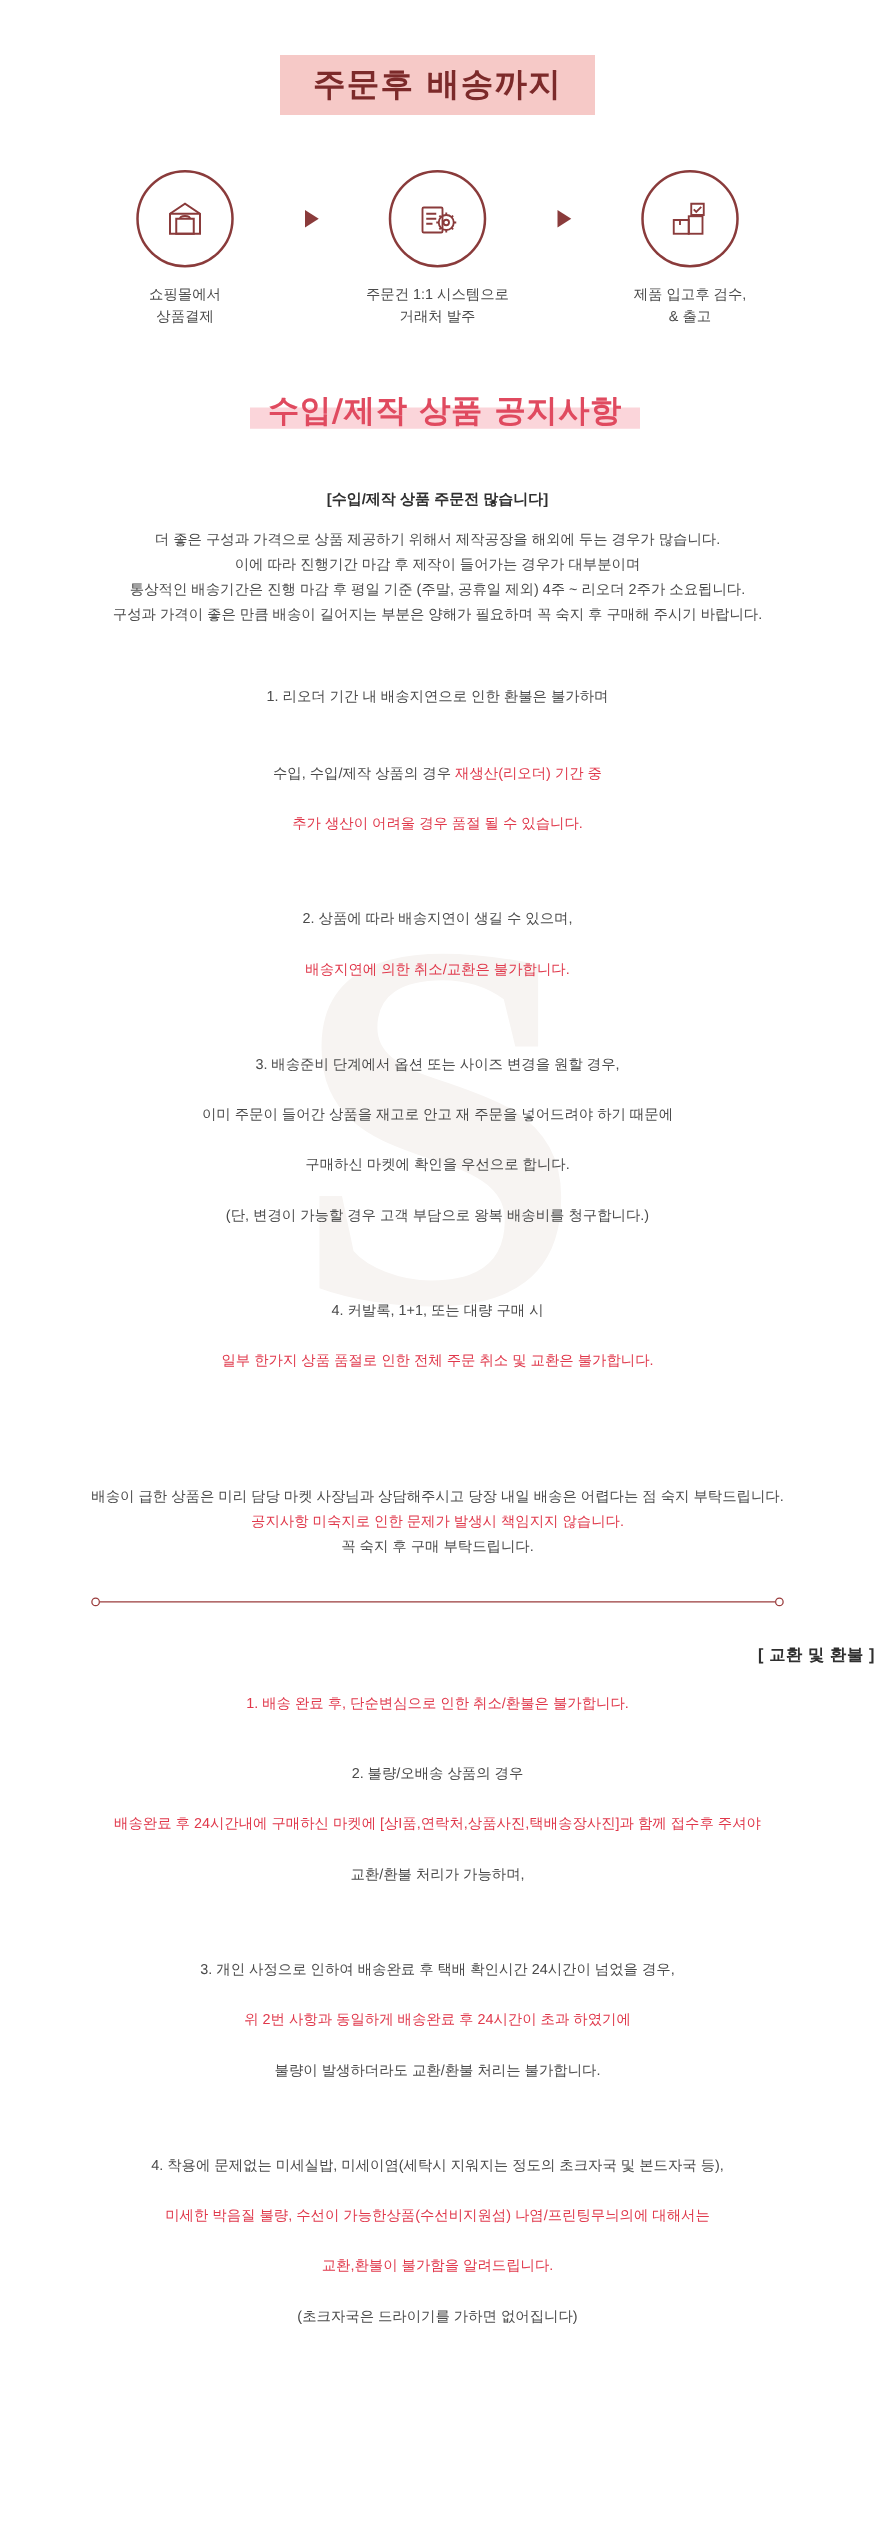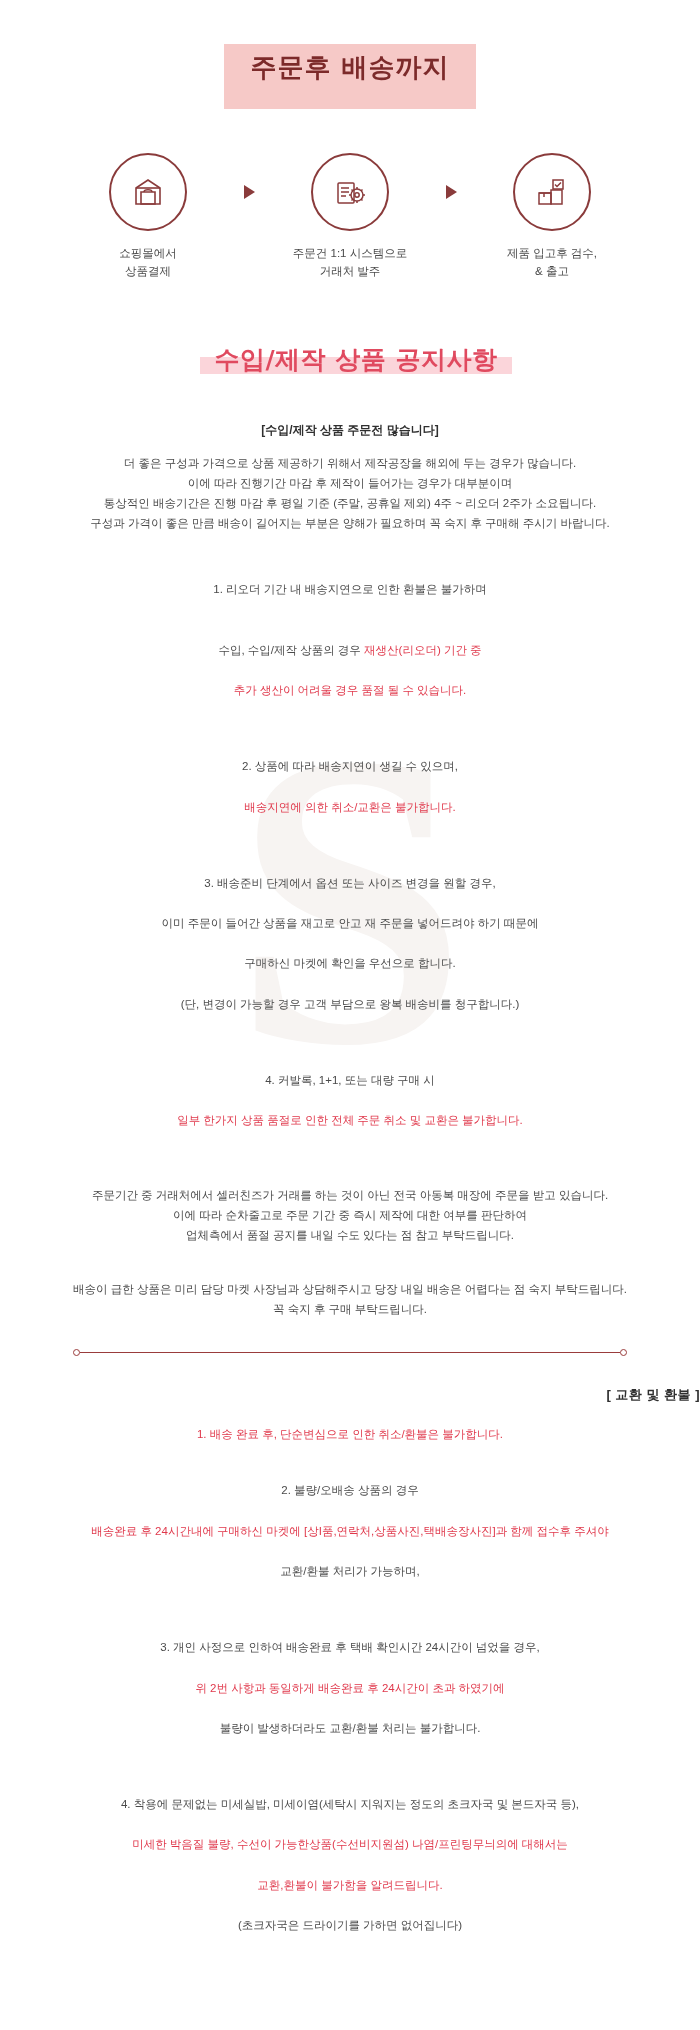--- a/index.html
+++ b/index.html
@@ -37,21 +37,21 @@
   .content { position: relative; z-index: 2; }
 
   
   .hdr-wrap {
     padding-top: 44px;
     text-align: center;
   }
   .hdr-banner {
     display: inline-block;
     background: #f6c9c7;
-    padding: 6px 26px 24px 26px;
+    padding: 6px 26px 7px 26px;
   }
   .hdr-banner span {
     font-size: 26px;
     font-weight: bold;
     color: #7c2a2a;
     letter-spacing: 1px;
     font-family: "DejaVu Sans", "Liberation Sans", sans-serif;
   }
 
   
@@ -93,21 +93,21 @@
   }
   .arrow .tri {
     width: 0; height: 0;
     border-left: 11px solid #8a3b3b;
     border-top: 7px solid transparent;
     border-bottom: 7px solid transparent;
   }
 
   
   .sec-title-wrap {
-    margin-top: 62px;
+    margin-top: 48px;
     text-align: center;
     padding-left: 12px;
   }
   .sec-title {
     display: inline-block;
     position: relative;
     padding: 0 14px;
   }
   .sec-title .bar {
     position: absolute;
@@ -287,27 +287,25 @@
 
     <div class="gap-16"></div>
 
     <div class="block">
       <div>4. 커발록, 1+1, 또는 대량 구매 시</div>
       <div class="red-b">일부 한가지 상품 품절로 인한 전체 주문 취소 및 교환은 불가합니다.</div>
     </div>
 
     <div class="gap-34"></div>
 
-    <div class="block">주문기간 중 거래처에서 셀러친즈가 거래를 하는 것이 아닌 전국 아동복 매장에 주문을 받고 있습니다.
-이에 따라 순차줄고로 주문 기간 중 즉시 제작에 대한 여부를 판단하여
-업체측에서 품절 공지를 내일 수도 있다는 점 참고 부탁드립니다.</div>
 
     <div class="gap-34"></div>
 
     <div class="block">배송이 급한 상품은 미리 담당 마켓 사장님과 상담해주시고 당장 내일 배송은 어렵다는 점 숙지 부탁드립니다.</div>
+    <div class="block red-b">공지사항 미숙지로 인한 문제가 발생시 책임지지 않습니다.</div>
     <div class="block">꼭 숙지 후 구매 부탁드립니다.</div>
 
     <div class="divider">
       <span class="dot"></span>
       <span class="line"></span>
       <span class="dot"></span>
     </div>
 
     <div class="sub-head">[ 교환 및 환불 ]</div>
     <div class="gap-20"></div>

